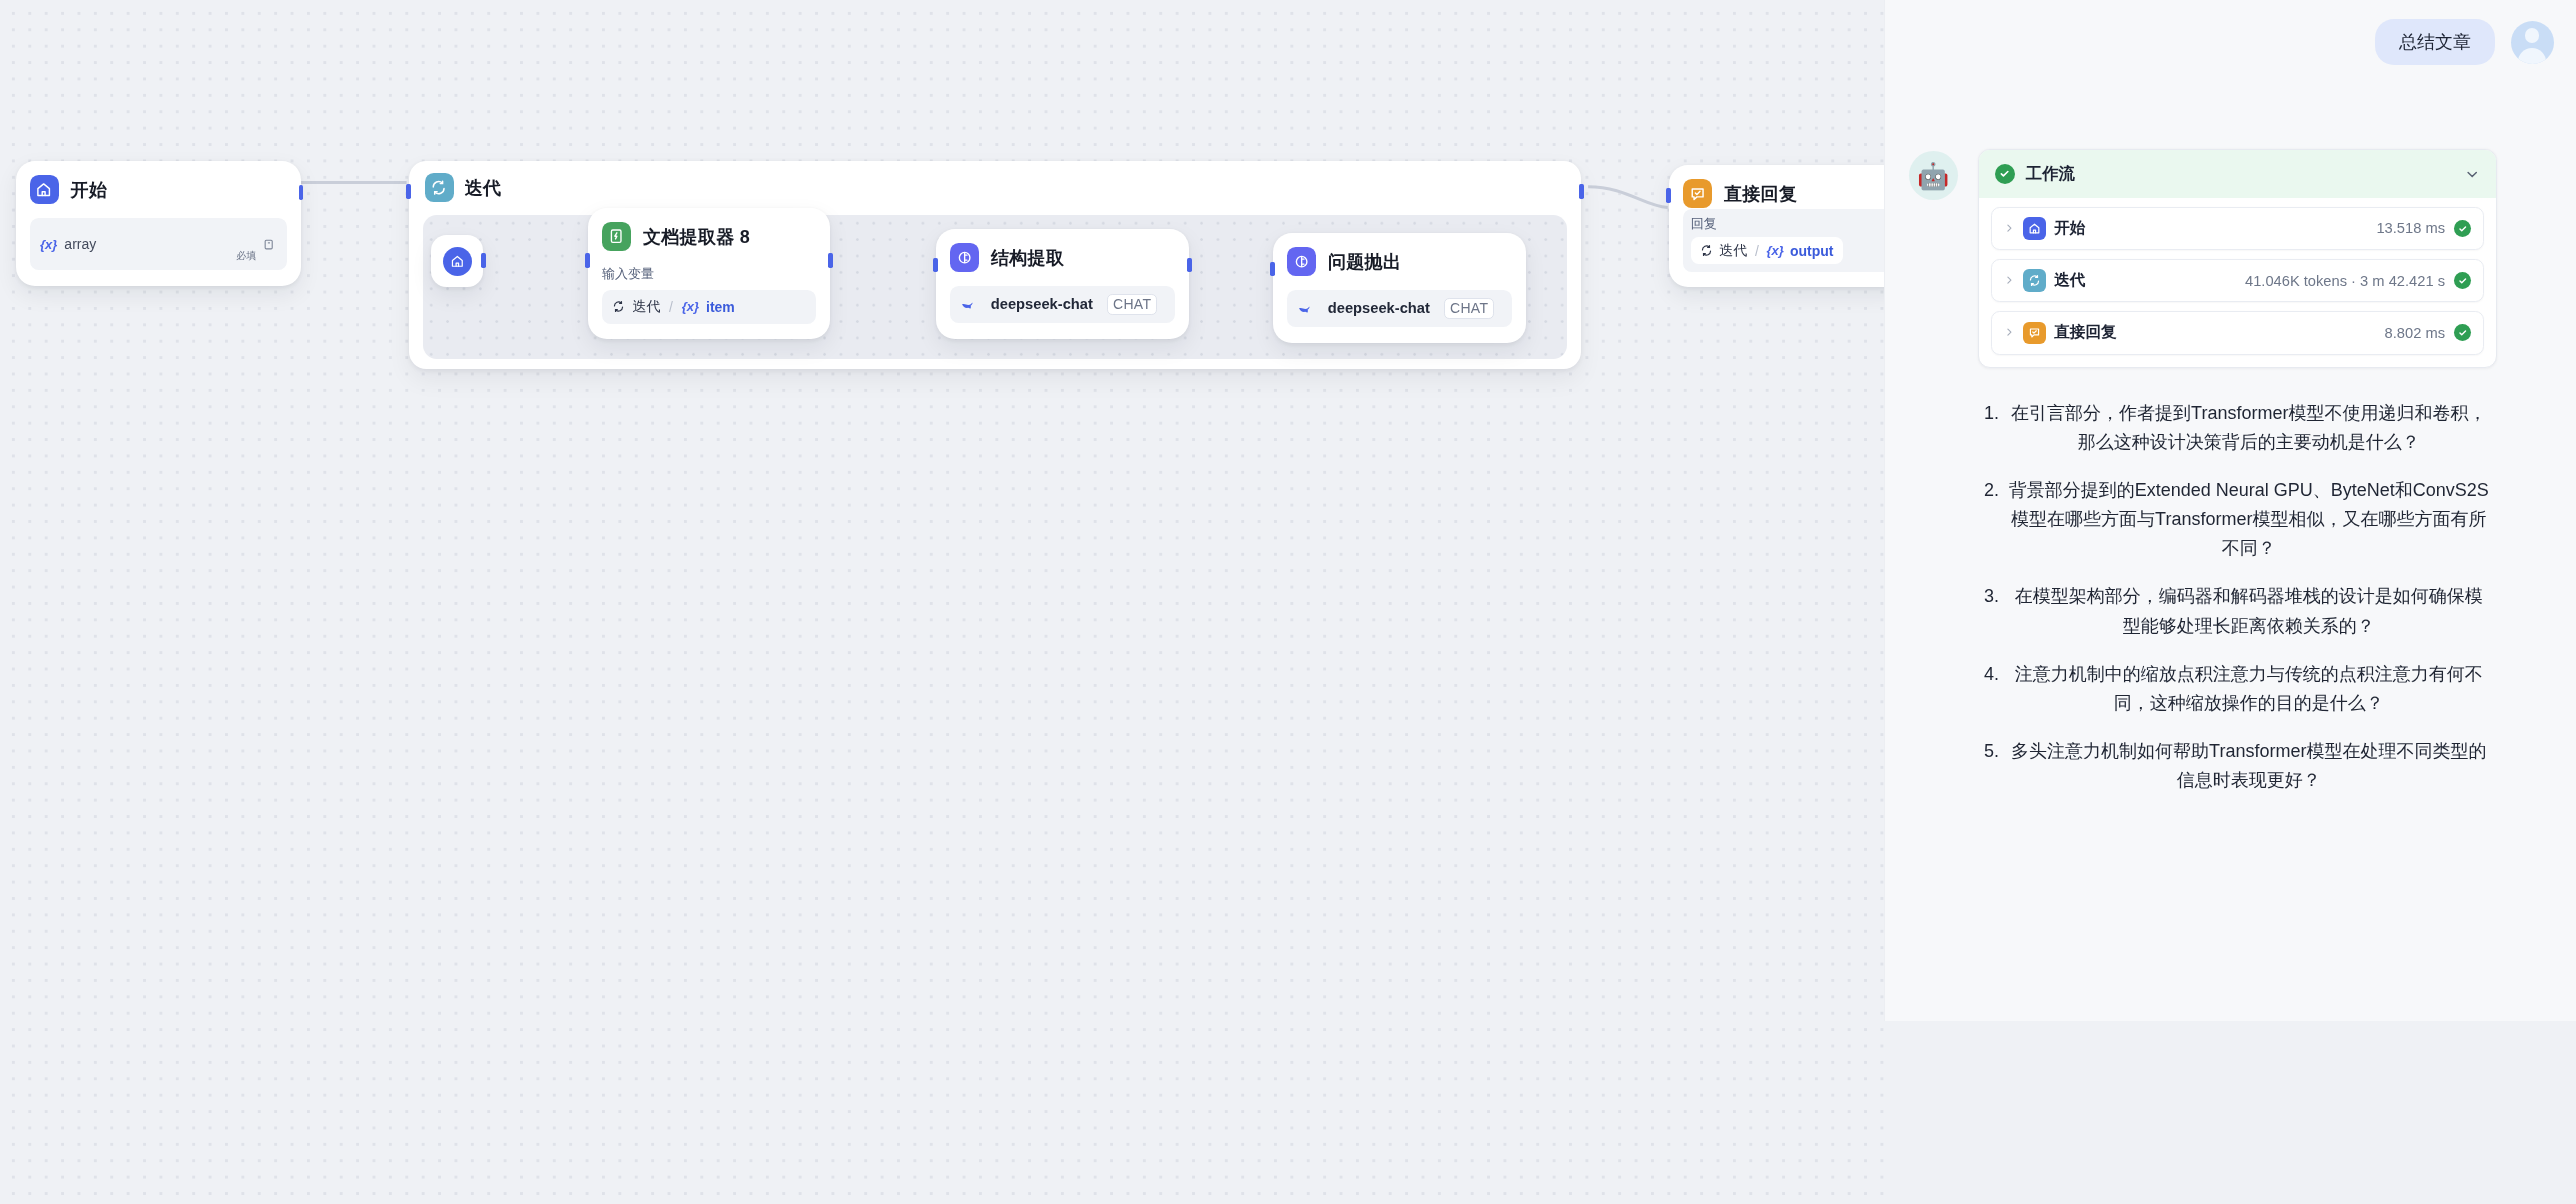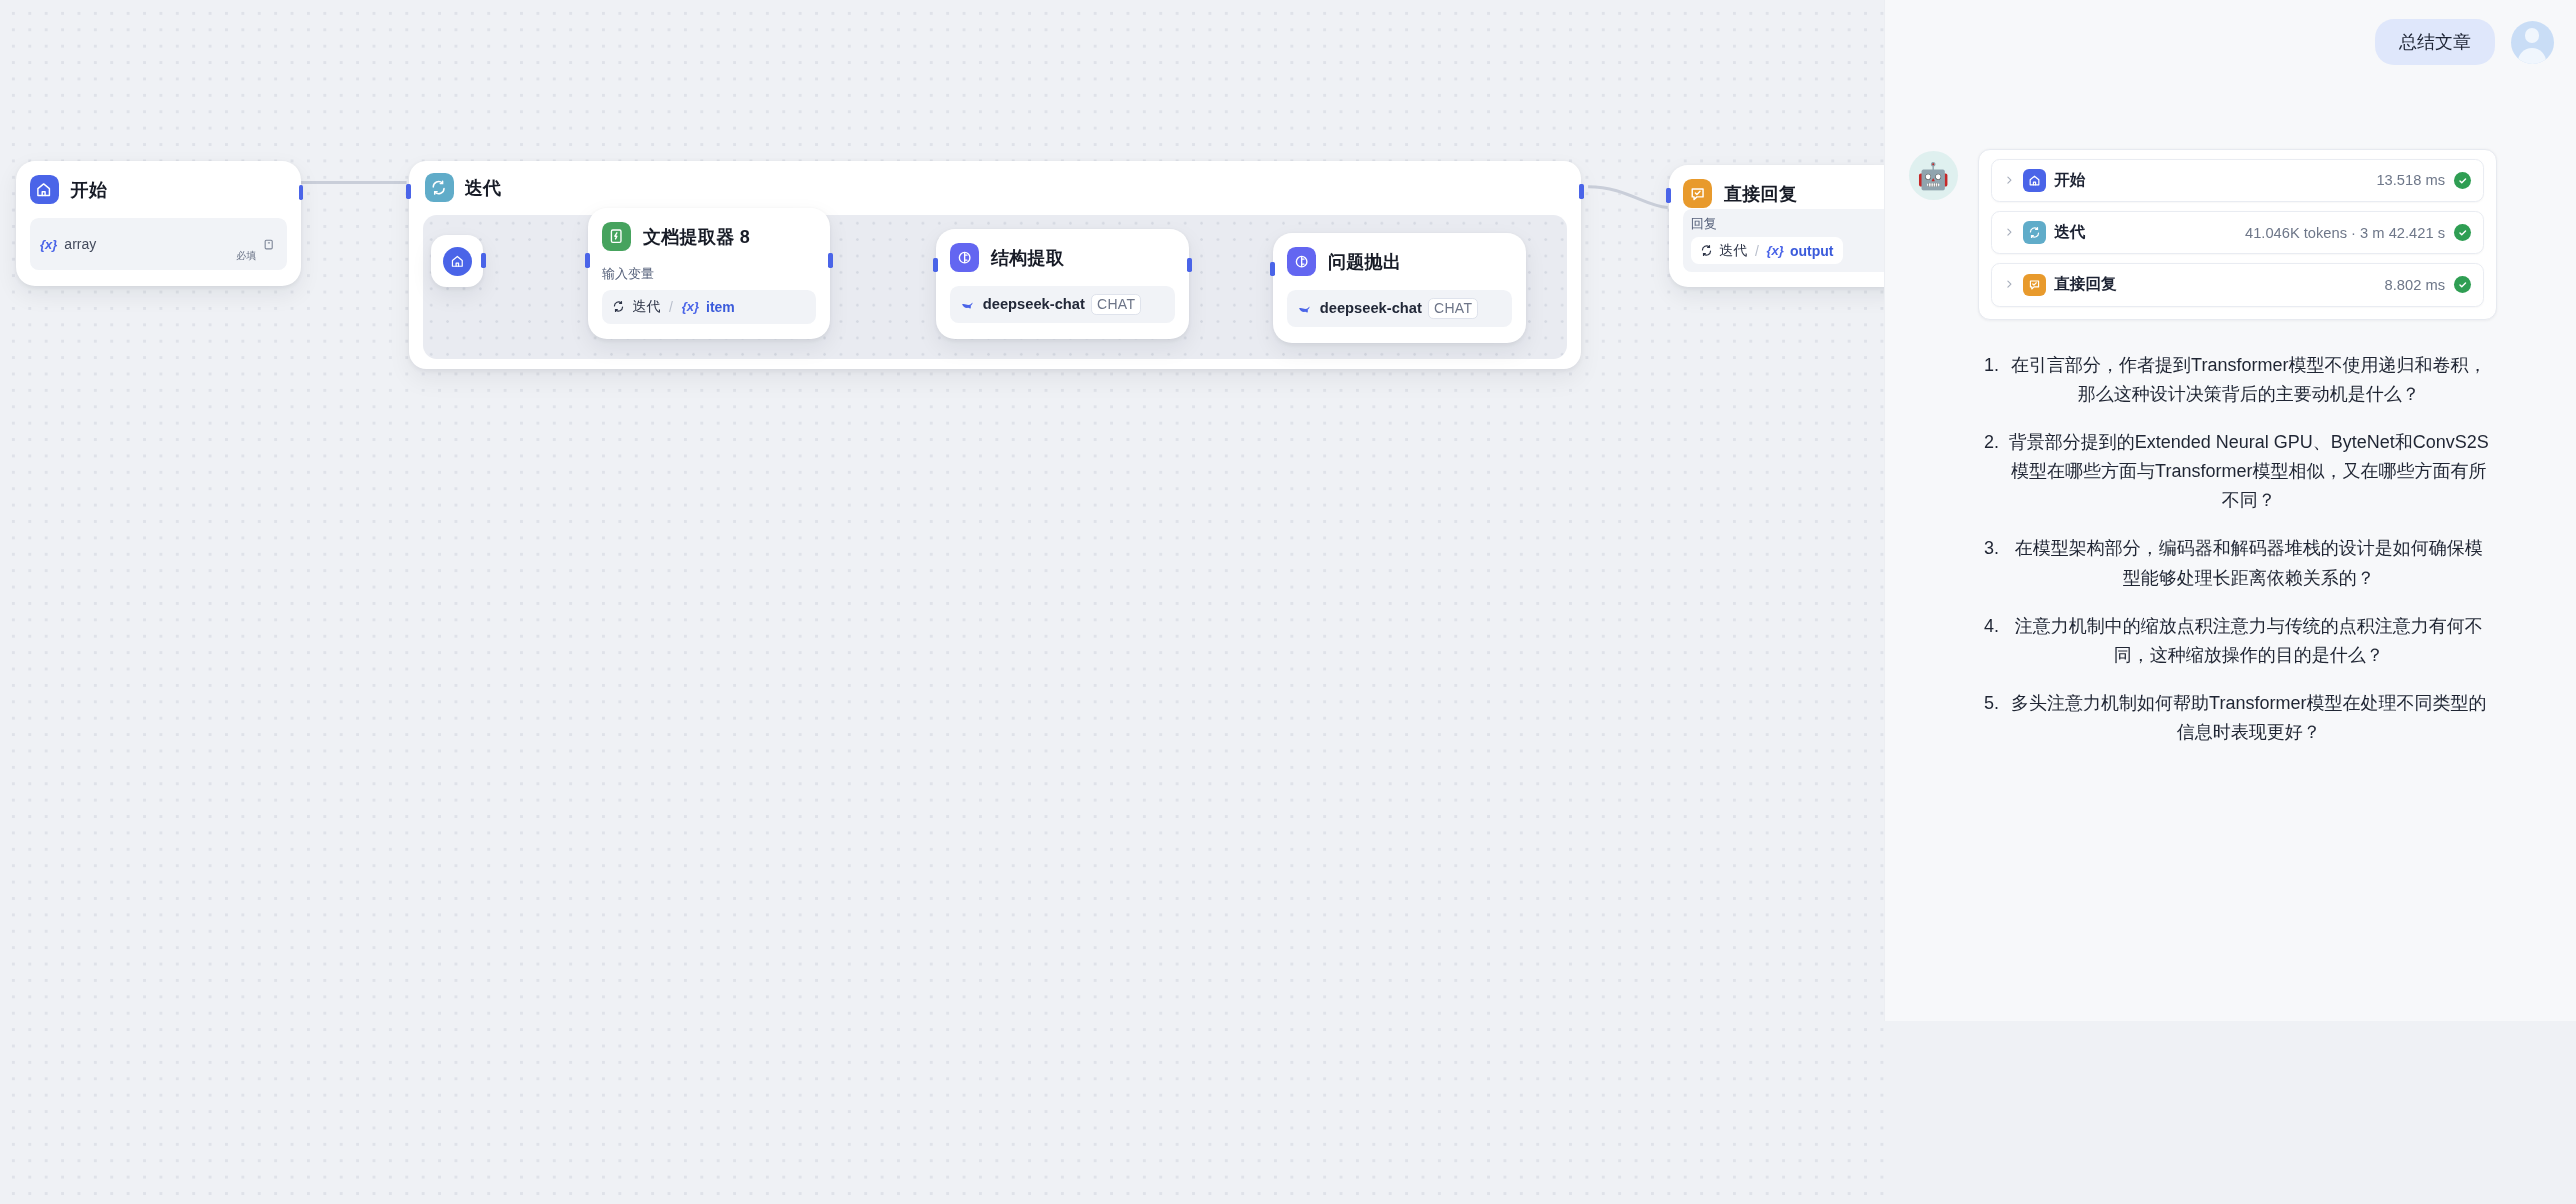--- a/index.html
+++ b/index.html
@@ -48,21 +48,21 @@
     background: #f1f3f7; border-radius: 8.7px;
     padding: 7px 10.4px; display: flex; align-items: center; gap: 7px;
     font-size: 14px; color: #3f4657;
   }
   .var-row .spacer { flex: 1 1 auto; }
   .varx { color: #4a64e8; font-weight: 700; font-style: italic; font-size: 13px; }
   .varname { color: #434a5c; }
   .req { color: #6b7488; font-size: 10px; margin-top: 24px; }
   .model-row {
     background: #f1f3f7; border-radius: 8.7px;
-    padding: 7.8px 10.4px; display: flex; align-items: center; gap: 6px;
+    padding: 7.8px 10.4px; display: flex; align-items: center; gap: 14px;
   }
   .model-name { font-size: 14.7px; color: #222838; font-weight: 600; }
   .chip {
     border: 0.9px solid #dfe3ec; background: #fff; border-radius: 5.2px;
     font-size: 14px; color: #6d7588; padding: 1.7px 5.2px; letter-spacing: 0.3px;
   }
   .pill-white {
     background: #ffffff; border-radius: 7.8px; padding: 4.3px 9.5px;
     display: inline-flex; align-items: center; gap: 6px; font-size: 14px;
   }
@@ -359,20 +359,33 @@
         <span class="head"></span>
         <span class="body"></span>
       </div>
     </div>
 
     <div id="bot-avatar">🤖</div>
 
     <div id="msg-col">
 
       <div id="wf-card">
+        <div id="wf-head">
+          <span class="check-circle">
+            <svg width="11.2" height="11.2" viewBox="0 0 24 24" fill="none" stroke="#fff" stroke-width="3.4" stroke-linecap="round" stroke-linejoin="round">
+                <path d="M5 12.5l4.5 4.5L19 7.5"></path>
+              </svg>
+          </span>
+          <span id="wf-title">工作流</span>
+          <span style="color:#5a6374;display:inline-flex">
+            <svg width="16.4" height="16.4" viewBox="0 0 24 24" fill="none" stroke="currentColor" stroke-width="2.2" stroke-linecap="round" stroke-linejoin="round">
+                <path d="M6 9.5l6 6 6-6"></path>
+              </svg>
+          </span>
+        </div>
 
         <div id="wf-list">
 
           <div class="wf-row">
             <span class="chev">
               <svg width="10.4" height="10.4" viewBox="0 0 24 24" fill="none" stroke="currentColor" stroke-width="2.6" stroke-linecap="round" stroke-linejoin="round">
                   <path d="M9 5l7 7-7 7"></path>
                 </svg>
             </span>
             <span class="wf-ico" style="background:#4a64e8">

